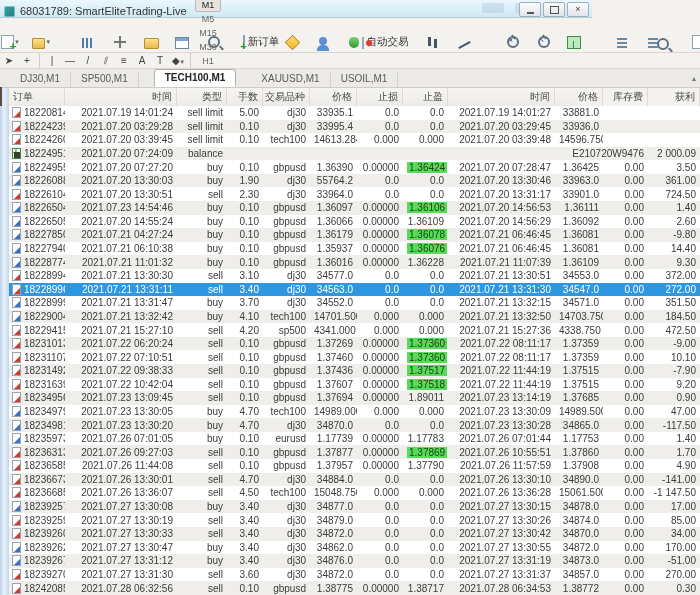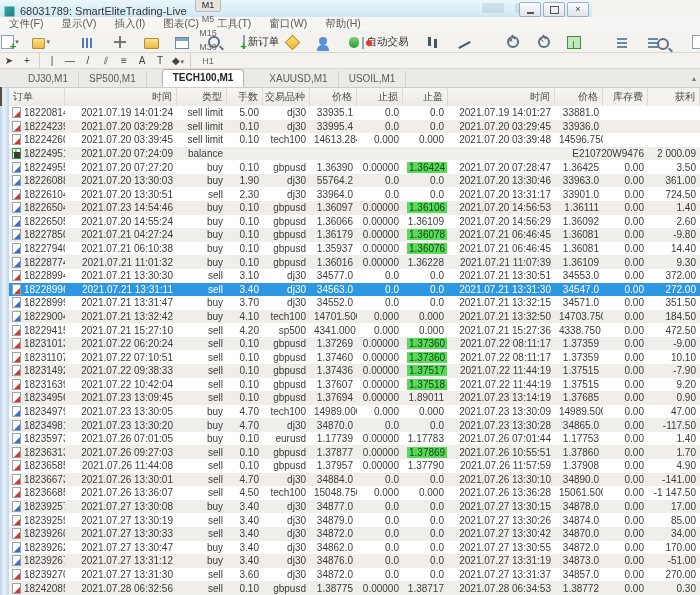--- a/index.html
+++ b/index.html
@@ -65,21 +65,21 @@
 
   
   .toolbar2{position:absolute;left:0;top:53px;width:700px;height:15px;background:#f4f2ef;
     border-bottom:1px solid #dbd8d4;display:flex;align-items:center;font-size:10px;color:#555;}
   .d-ico{width:16px;text-align:center;font-size:10px;color:#444;margin:0 1px;}
   .tf{min-width:20px;text-align:center;font-size:9px;color:#666;padding:1px 2px;margin:0 1px;border:1px solid transparent;}
   .tf.active{background:#e7e4e0;border:1px solid #bdb9b3;border-radius:2px;color:#222;}
 
   
   .tabbar{position:absolute;left:0;top:69px;width:700px;height:19px;background:#eceae7;
-    border-bottom:1px solid #cfccc7;display:flex;align-items:flex-end;font-size:10px;color:#5a5a5a;padding-left:18px;box-sizing:border-box;}
+    border-bottom:1px solid #cfccc7;display:flex;align-items:flex-end;font-size:10px;color:#5a5a5a;padding-left:10px;box-sizing:border-box;}
   .tab{padding:2px 10px 3px;white-space:nowrap;border-right:1px solid #d5d2cd;}
   .tab.active{background:#fff;border:1px solid #b4b0aa;border-bottom:1px solid #fff;border-radius:3px 3px 0 0;
     font-weight:bold;color:#222;margin:0 15px;}
   .tab-scroll{margin-left:auto;margin-right:4px;font-size:8px;color:#777;align-self:center;}
 
   
   .rail{position:absolute;left:0;top:88px;width:9px;height:507px;
     background:linear-gradient(90deg,#bcd2e6,#e6f1fa 45%,#c3d6e8);border-right:1px solid #9fb6ca;}
   .rail .grip{width:5px;height:4px;margin:3px auto;background:#7d2b20;border:1px solid #5c4a3f;}
   .grid{display:grid;grid-template-columns:56px 112px 50px 36px 47px 47px 46px 45px 107px 48px 45px 52px;}
@@ -117,29 +117,20 @@
       <span class="wbtn">
           <span class="mini"></span>
         </span>
       <span class="wbtn">
           <span class="rest"></span>
         </span>
       <span class="wbtn">×</span>
     </span>
   </div>
 
-  <div class="menubar" id="menu-bar">
-      <span class="menu-item">文件(F)</span>
-      <span class="menu-item">显示(V)</span>
-      <span class="menu-item">插入(I)</span>
-      <span class="menu-item">图表(C)</span>
-      <span class="menu-item">工具(T)</span>
-      <span class="menu-item">窗口(W)</span>
-      <span class="menu-item">帮助(H)</span>
-    </div>
 
   <div class="toolbar1">
     <span class="tb">
         <span class="g g-page g-plus"></span>
         <span class="drop">▾</span>
       </span>
     <span class="tb">
         <span class="g g-folder"></span>
         <span class="drop">▾</span>
       </span>

